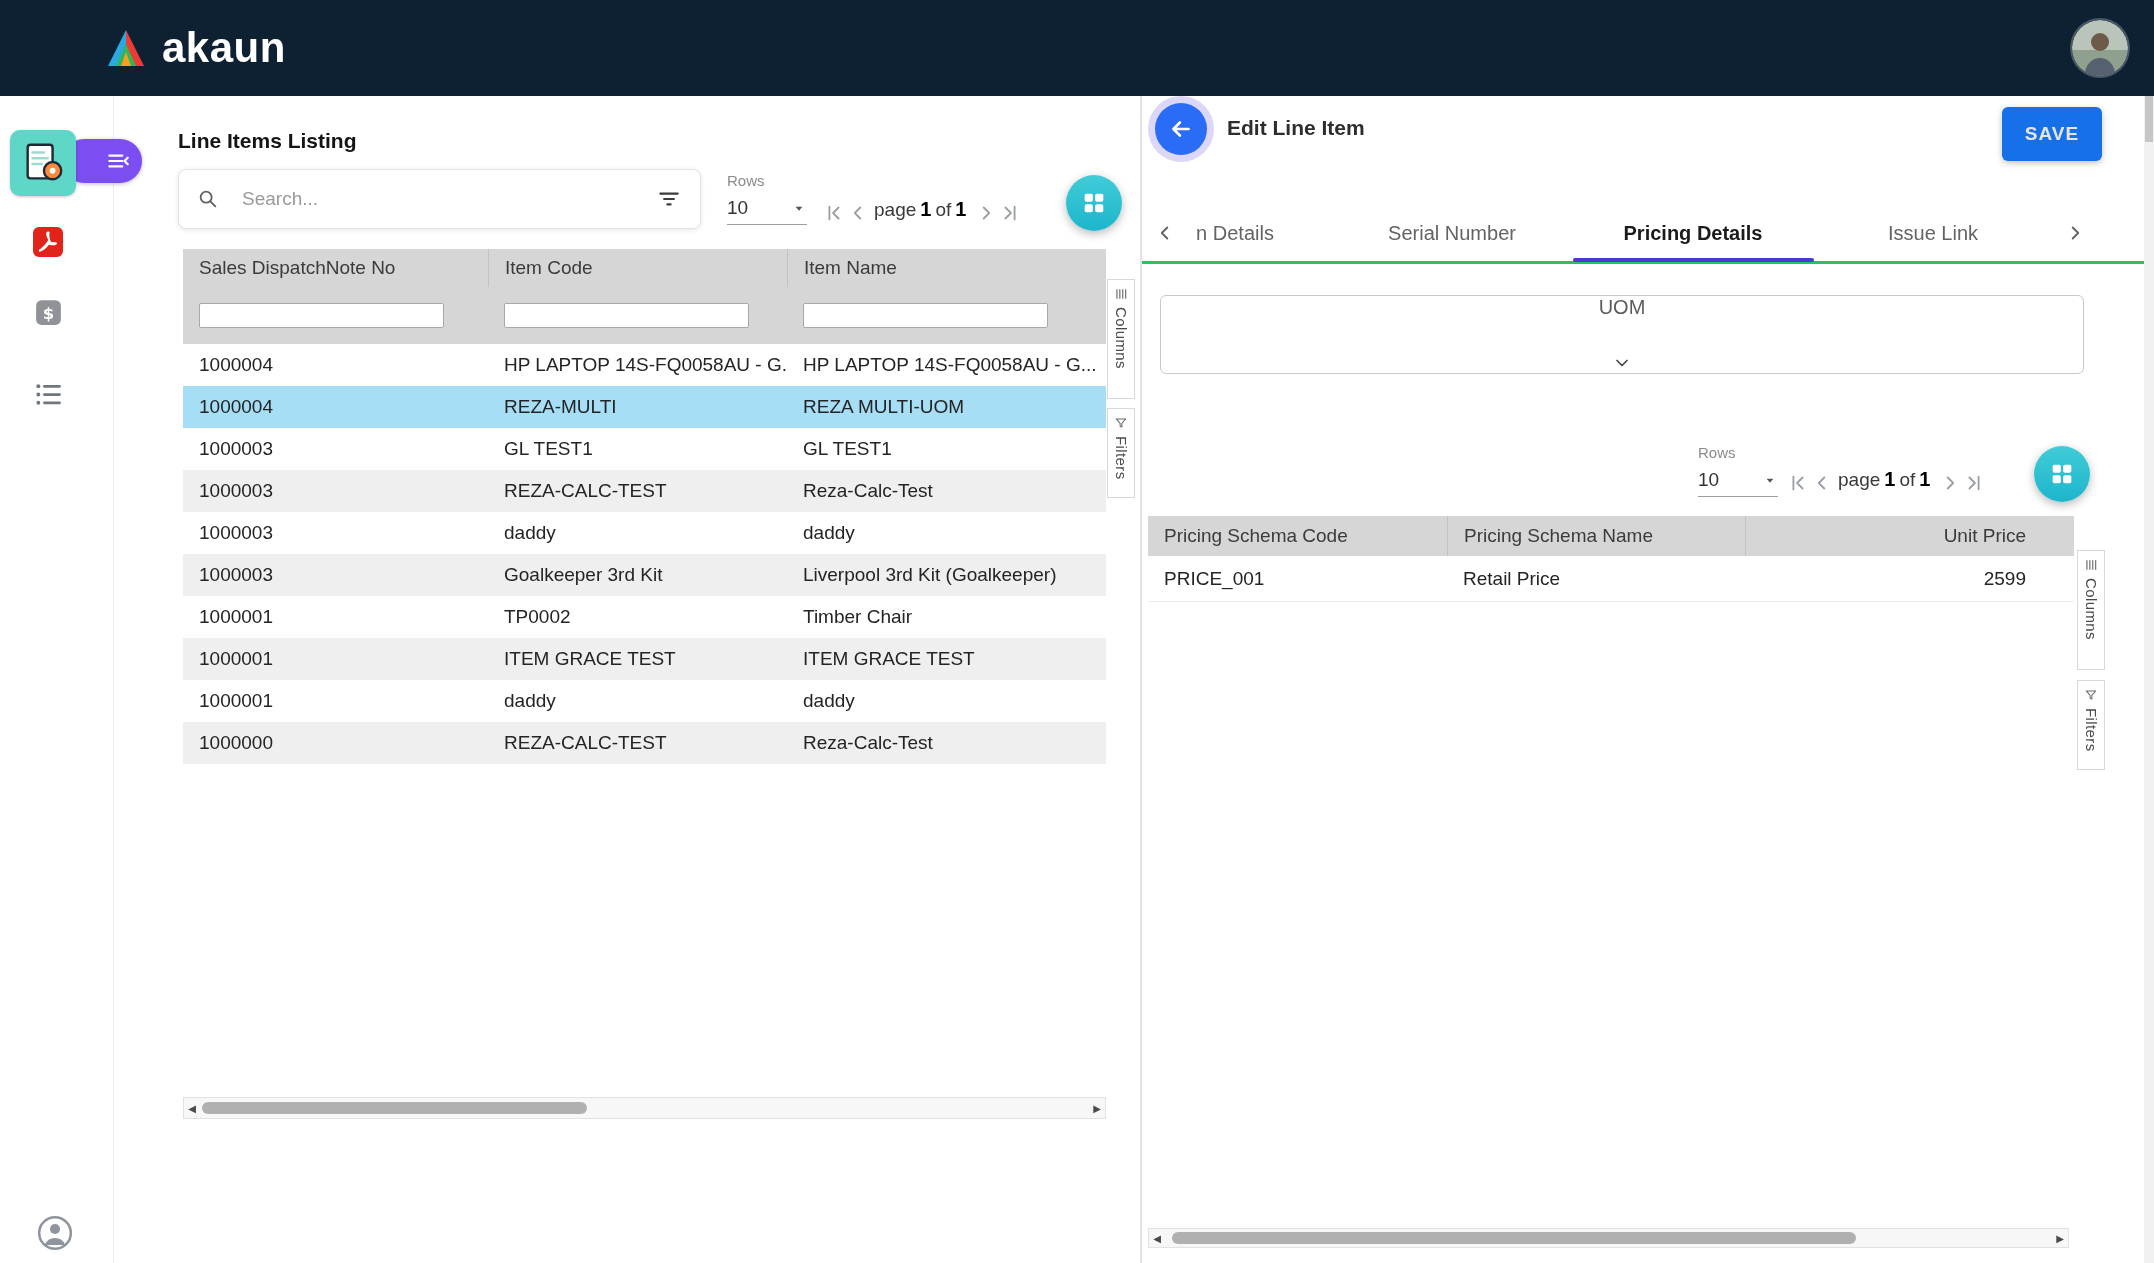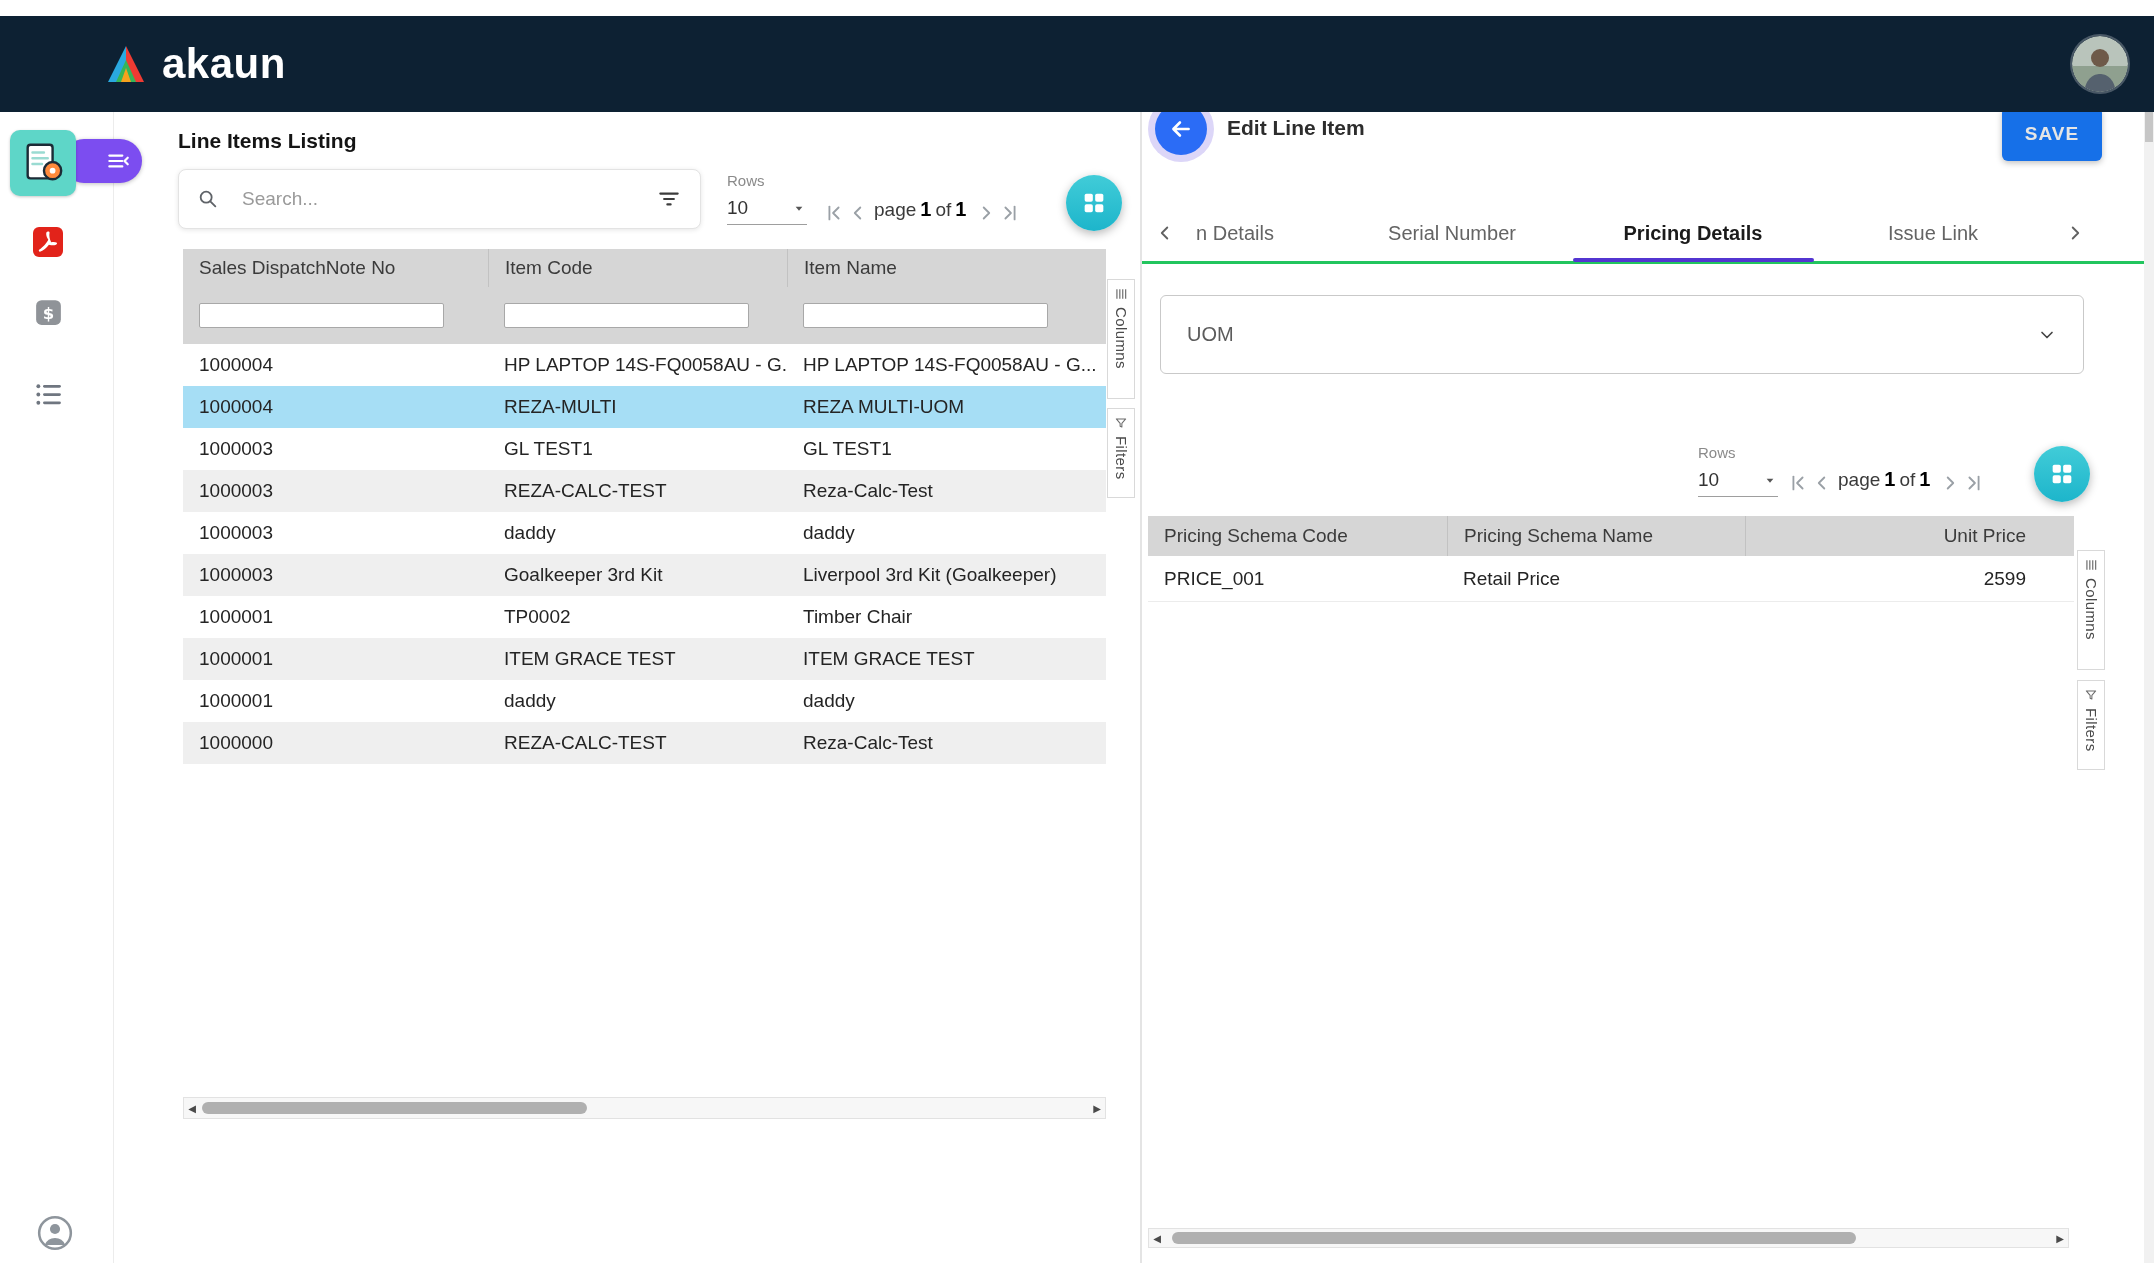--- a/index.html
+++ b/index.html
@@ -1,20 +1,20 @@
 <!DOCTYPE html>
 <html><head>
 <meta charset="utf-8">
 <style>
   * { margin:0; padding:0; box-sizing:border-box; }
   html,body { width:2154px; height:1263px; }
   body { font-family:"Liberation Sans", sans-serif; background:#ffffff; overflow:hidden; position:relative; }
 
   
-  .navbar { position:absolute; left:0; top:0; width:2154px; height:96px; background:#0d2133; display:flex; align-items:center; z-index:50;margin-top:16px; }
+  .navbar { position:absolute; left:0; top:0; width:2154px; height:96px; background:#0d2133; display:flex; align-items:center; z-index:50; }
   .brand { display:flex; align-items:center; gap:14px; margin-left:104px; }
   .brand-text { color:#fff; font-size:42px; font-weight:bold; letter-spacing:.5px; }
   .avatar { position:absolute; right:26px; top:20px; width:56px; height:56px; border-radius:50%; overflow:hidden; cursor:pointer; box-shadow:0 0 0 2px rgba(255,255,255,.25); }
 
   
   .sidebar { position:absolute; left:0; top:96px; width:114px; height:1167px; background:#fff; border-right:1px solid #ececec; z-index:40; }
   .module-tile { position:absolute; left:10px; top:34px; width:66px; height:66px; background:#5ed6c8; border-radius:10px; display:flex; align-items:center; justify-content:center; z-index:2; box-shadow:0 1px 3px rgba(0,0,0,.22); cursor:pointer; }
   .menu-pill { position:absolute; left:62px; top:43px; width:80px; height:44px; background:#7c4df0; border-radius:22px; display:flex; align-items:center; justify-content:flex-end; padding-right:11px; z-index:1; cursor:pointer; box-shadow:0 1px 4px rgba(0,0,0,.25); }
   .icon-btn { position:absolute; cursor:pointer; line-height:0; }
 
@@ -73,21 +73,21 @@
 
   
   .back-btn { position:absolute; left:1155px; top:103px; width:52px; height:52px; border-radius:50%; background:#2b6cf6; display:flex; align-items:center; justify-content:center; box-shadow:0 0 0 7px #dcd6f8; cursor:pointer; }
   .rp-title { position:absolute; left:1227px; top:116px; font-size:21px; font-weight:600; color:#2d2d2d; }
   .save-btn { position:absolute; left:2002px; top:107px; width:100px; height:54px; background:#1670e8; color:#e5e5e5; border:none; border-radius:6px; font-size:19px; font-weight:bold; letter-spacing:1px; font-family:inherit; cursor:pointer; box-shadow:0 2px 6px rgba(0,0,0,.25); }
   .tabbar { position:absolute; left:1142px; top:202px; width:1012px; height:62px; border-bottom:3px solid #22c55e; }
   .tab { position:absolute; top:0; height:62px; display:flex; align-items:center; transform:translateX(-50%); font-size:20px; color:#646464; cursor:pointer; white-space:nowrap; }
   .tab.active { color:#1b1b1b; font-weight:bold; }
   .tab-scroll { position:absolute; top:0; height:62px; display:flex; align-items:center; cursor:pointer; }
   .tab-underline { position:absolute; left:431px; width:241px; height:4px; bottom:-1px; background:#5335d1; border-radius:2px; }
-  .uom { position:absolute; left:1160px; top:295px; width:924px; height:79px; border:1px solid #c9c9c9; border-radius:6px; background:#fff; display:flex; align-items:center; justify-content:space-between; padding:0 26px; cursor:pointer; }
+  .uom { position:absolute; left:1160px; top:295px; width:924px; height:79px; border:1px solid #c9c9c9; border-radius:6px; background:#fff; display:flex; align-items:center; justify-content:space-between; padding:0 26px; cursor:pointer;flex-direction:column; }
   .uom-label { font-size:20px; color:#5c5c5c; }
 </style>
 </head>
 <body>
 
 <div class="navbar">
   <div class="brand">
     <span style="line-height:0;">
       <svg viewBox="0 0 44 40" width="44" height="40">
         <polygon points="22,2 4,38 22,38" fill="#2aa9e0"></polygon>

